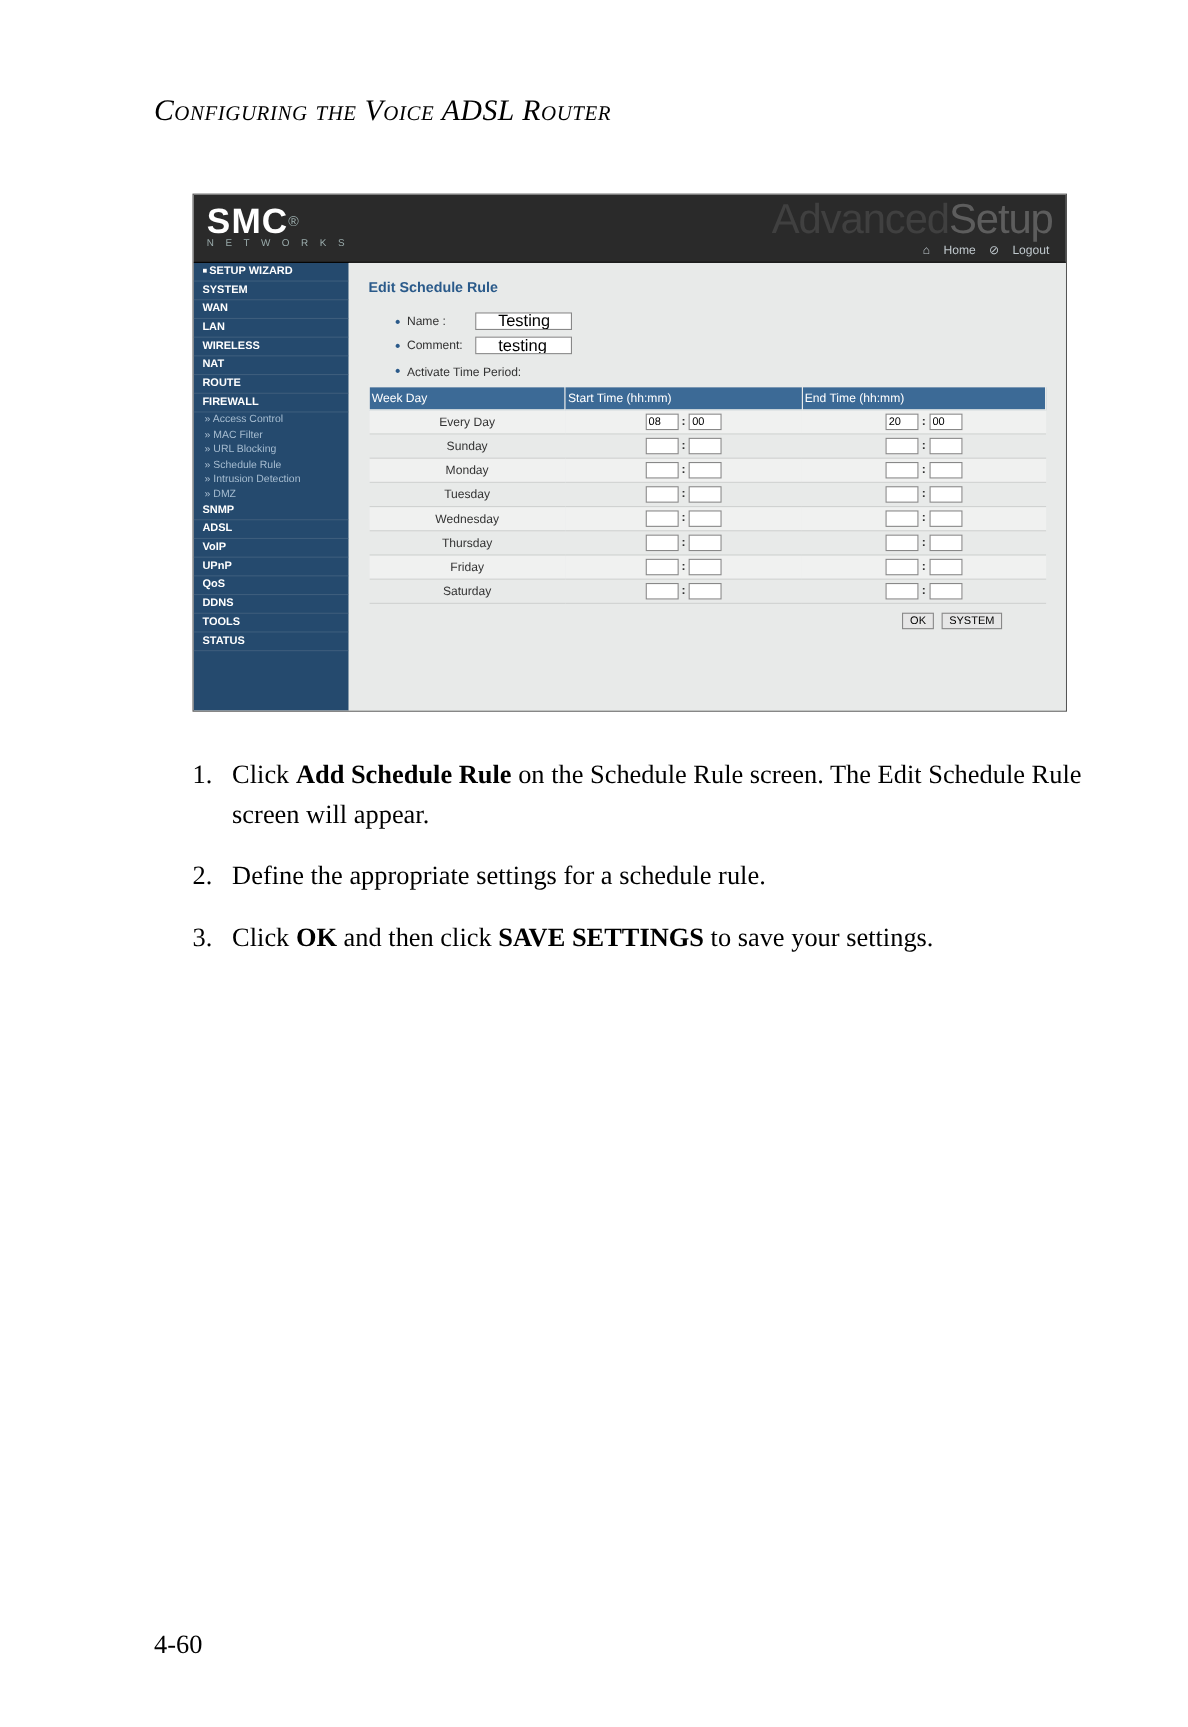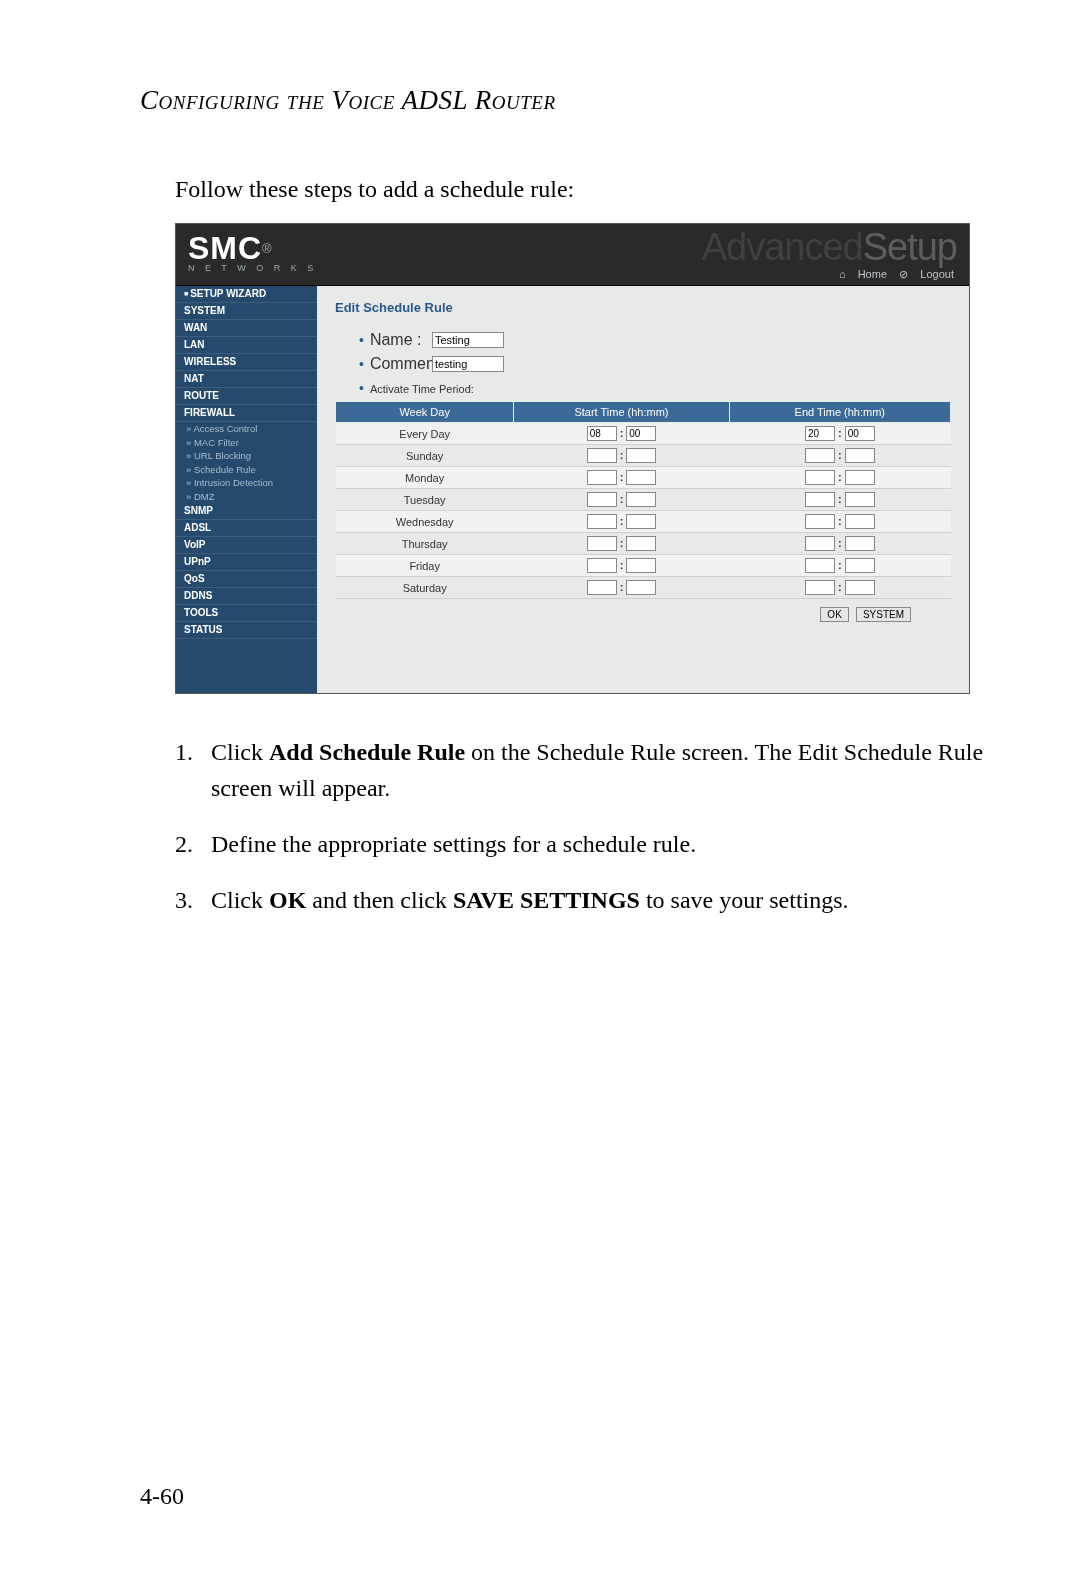--- a/index.html
+++ b/index.html
@@ -123,44 +123,44 @@
     font-size: 13px;
     margin-bottom: 16px;
     padding-top: 4px;
   }
   .ss-field-row {
     margin: 6px 0 6px 24px;
     display: flex;
     align-items: center;
   }
   .ss-field-row .bul { color:#2a5a8a; font-size:14px; margin-right:6px; line-height:10px;}
-  .ss-field-row label { width: 62px; display:inline-block; color:#333; font-size:16px;}
+  .ss-field-row label { width: 62px; display:inline-block; color:#333; font-size:11px;}
   .ss-field-row input[type="text"] {
-    width: 72px;
+    width: 88px;
     height: 16px;
-    font-size: 11px;
+    font-size: 15px;
     border: 1px solid #888;
-    padding: 0 2px;
+    padding: 0 20px;
     background:#fff;
   }
   .ss-activate { margin: 10px 0 6px 24px; font-size:11px;}
   .ss-activate .bul { color:#2a5a8a; font-size:14px; margin-right:6px; line-height:10px;}
   .ss-table {
     width: 100%;
     border-collapse: collapse;
     font-size: 11px;
     margin-top: 4px;
   }
   .ss-table th {
     background: #3c6a96;
     color: #fff;
     font-weight: normal;
     padding: 4px 2px;
     font-size: 11px;
-    text-align: center;
+    text-align: left;
     border: 1px solid #e8eae9;
   }
   .ss-table th:first-child { width: 29%; }
   .ss-table th:nth-child(2) { width: 35%; }
   .ss-table th:nth-child(3) { width: 36%; }
   .ss-table td {
     text-align: center;
     padding: 3px 2px;
     font-size: 11px;
     border-bottom: 1px solid #d0d2d1;
@@ -228,21 +228,20 @@
     left: 140px;
     font-size: 24px;
   }
 </style>
 </head>
 <body>
 
 <div class="page">
   <div class="chapter-title">Configuring the Voice ADSL Router</div>
 
-  <div class="intro">Follow these steps to add a schedule rule:</div>
 
   <div class="screenshot">
     <div class="ss-header">
       <div class="ss-logo">
         <span class="ss-logo-main">SMC</span><span class="ss-logo-sup">®</span>
         <span class="ss-logo-sub">N E T W O R K S</span>
       </div>
       <div class="ss-advanced"><span class="dark">Advanced</span>Setup</div>
       <div class="ss-toplinks">
         <span>⌂ <span>Home</span></span>

